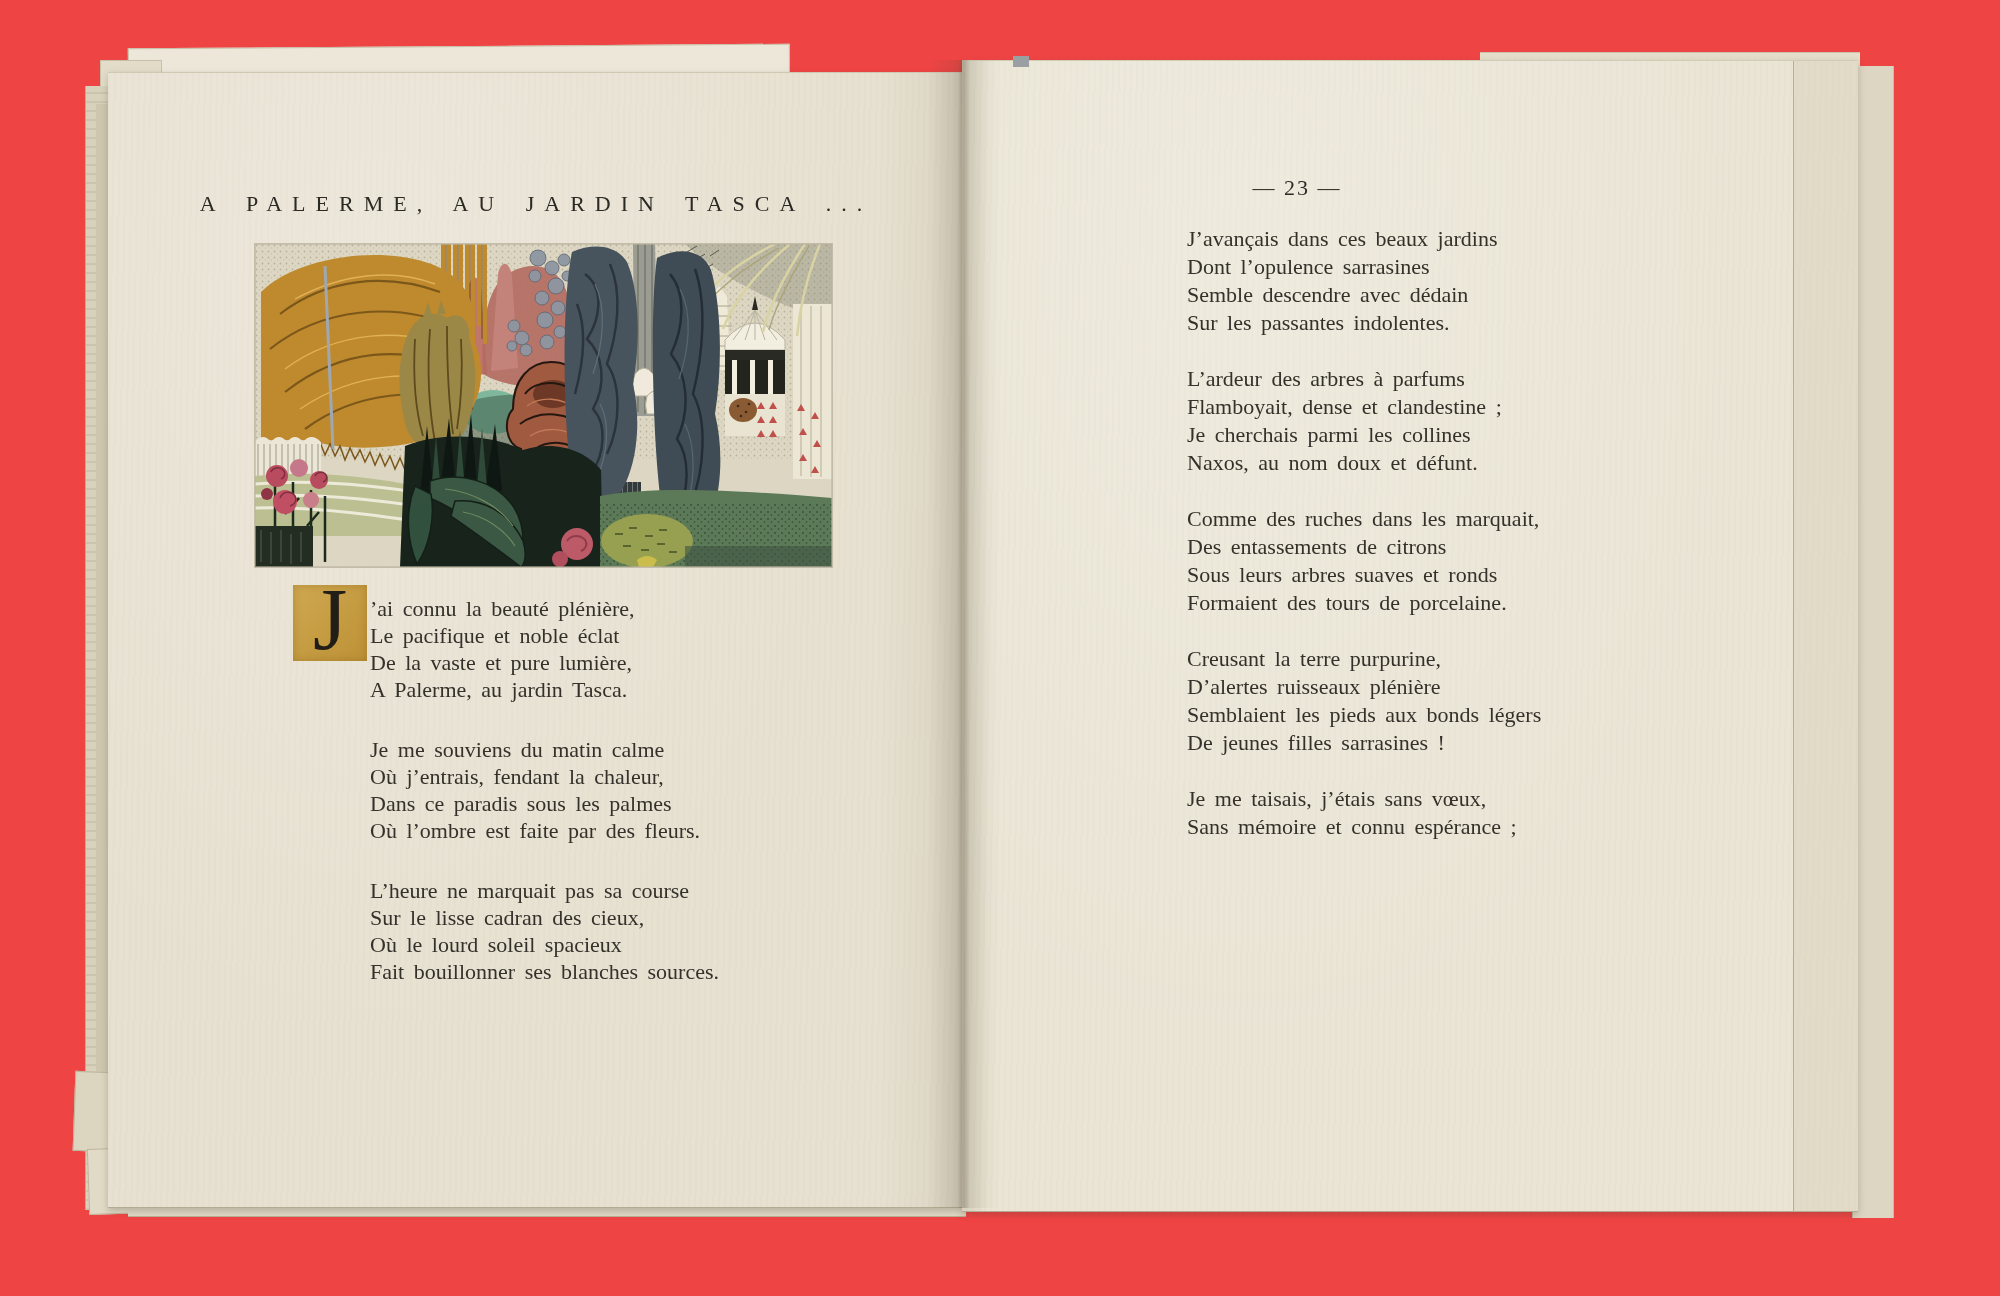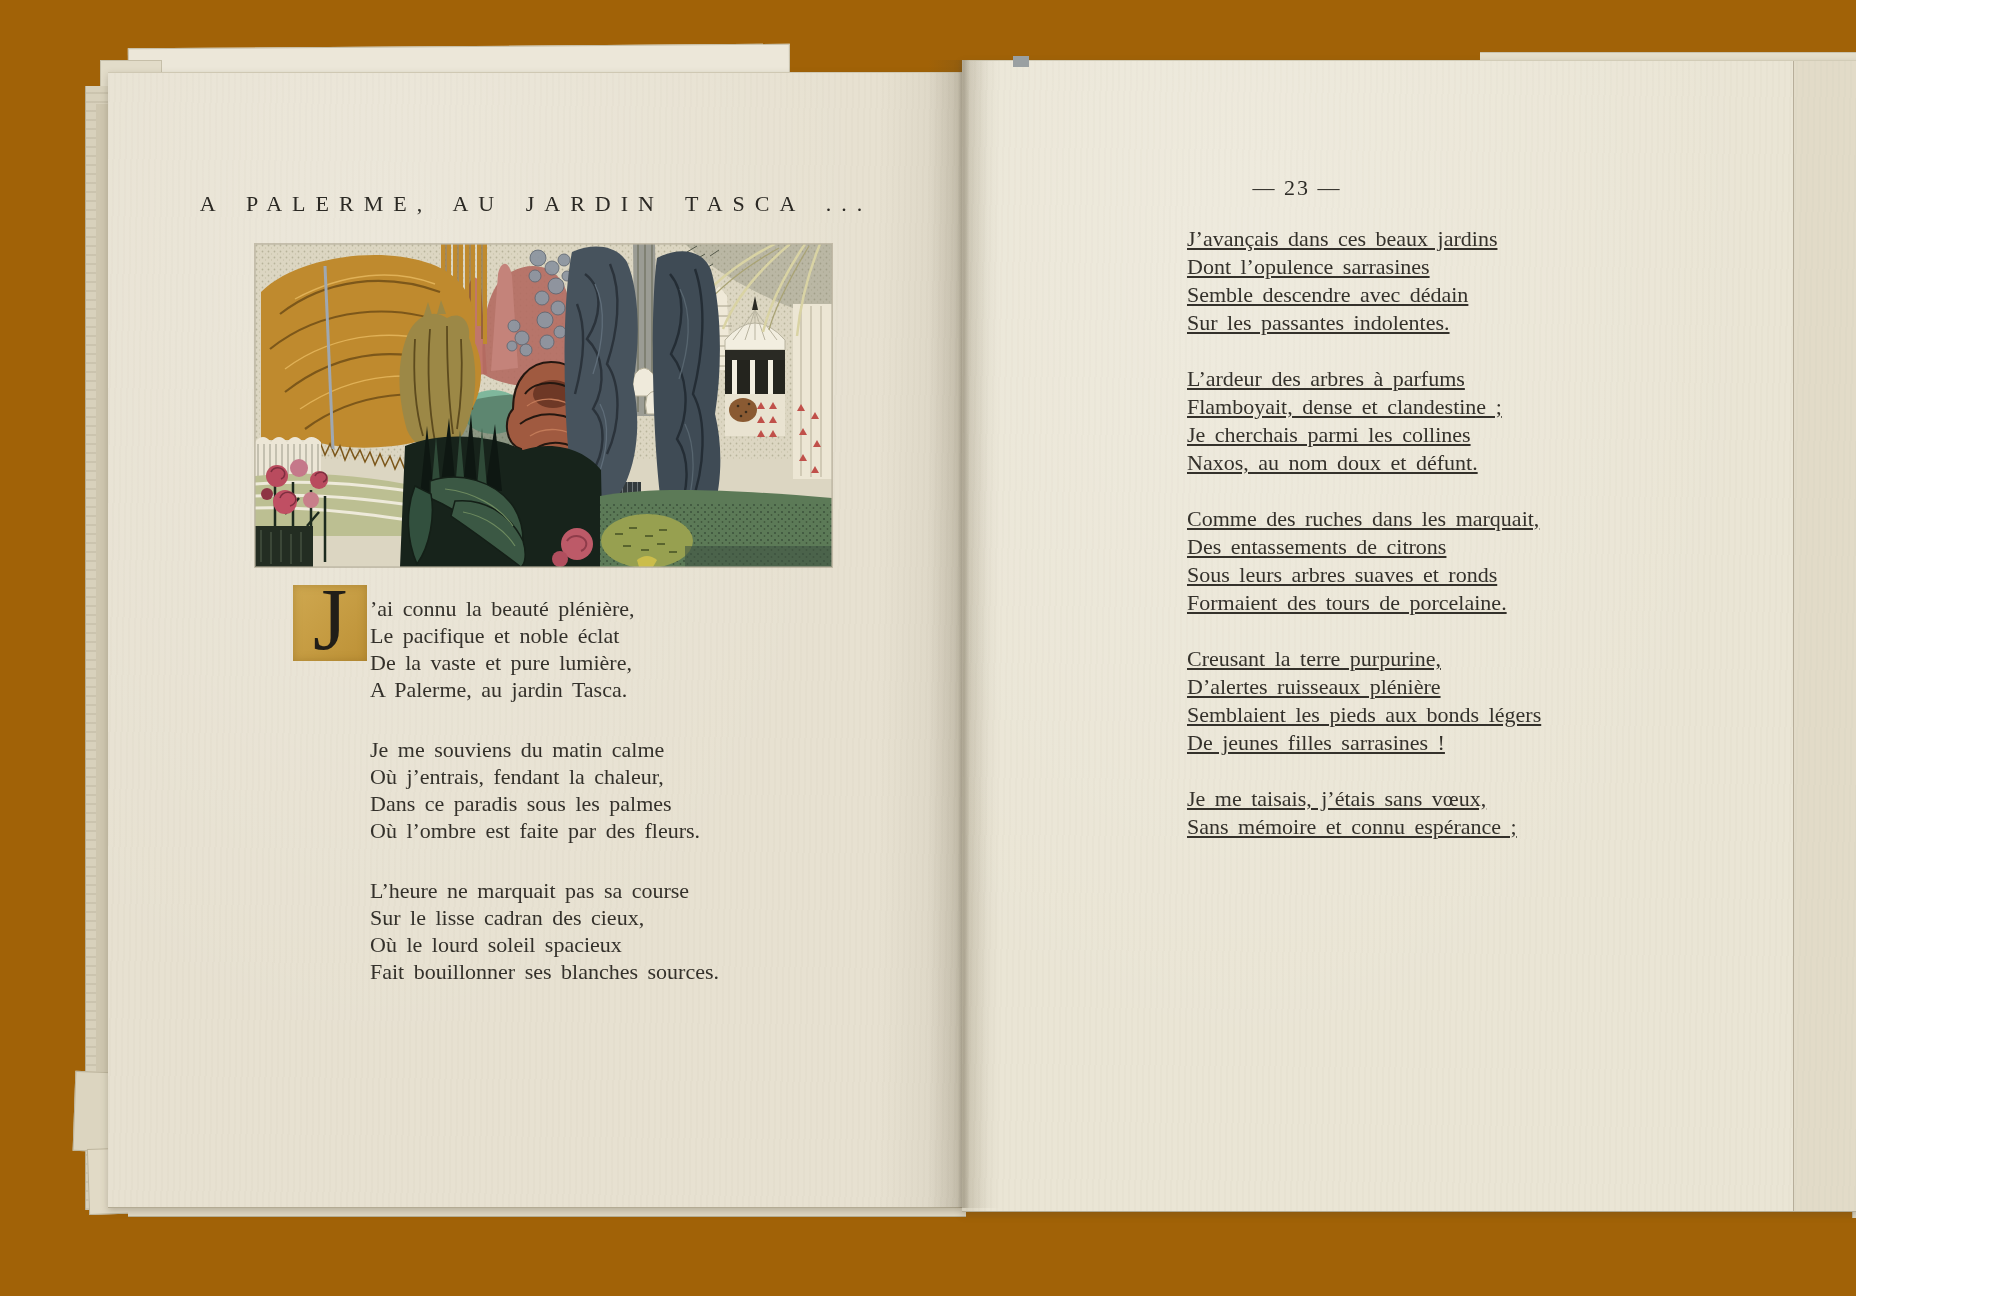--- a/index.html
+++ b/index.html
@@ -1,16 +1,16 @@
 <!DOCTYPE html>
 <html><head>
 <meta charset="utf-8">
 <style>
   html,body{margin:0;padding:0;background:#ffffff;}
-  #stage{position:relative;width:1856px;height:1296px;background:#a16207;overflow:hidden;
+  #stage{position:relative;width:2000px;height:1296px;background:#ef4444;overflow:hidden;
          font-family:"Liberation Serif","DejaVu Serif",serif;}
   .sheet{position:absolute;}
   .page{position:absolute;box-shadow:0 3px 7px rgba(80,70,50,.28);}
   .paper{background-image:
       radial-gradient(ellipse at 32% 18%, rgba(255,255,255,.22), rgba(255,255,255,0) 60%),
       repeating-linear-gradient(91deg, rgba(110,100,72,.025) 0 2px, rgba(0,0,0,0) 2px 6px);}
   #left-page{left:108px;top:72px;width:856px;height:1134px;background-color:#e7e1d1;
       border-bottom:1px solid #b3ab94;border-top:1px solid #cfc8b3;}
   #left-page::after{content:"";position:absolute;inset:0;pointer-events:none;
       background:linear-gradient(to right, rgba(0,0,0,0) 90%, rgba(95,85,60,.10));}
@@ -28,21 +28,21 @@
       box-shadow:0 0 0 1px rgba(150,142,118,.45);}
   #drop-cap{position:absolute;left:185px;top:512px;width:74px;height:76px;
       background:linear-gradient(135deg,#cfa850,#bd9136);box-shadow:inset 0 0 8px rgba(120,85,20,.35);
       color:#211e18;font-size:88px;line-height:70px;text-align:center;}
   .poem{position:absolute;color:#34312b;font-size:22px;word-spacing:4px;}
   #left-poem{left:262px;top:522px;}
   #right-poem{left:225px;top:164px;}
   #left-poem .stanza{margin-bottom:33px;}
   #left-poem .poem-line{line-height:27px;}
   #right-poem .stanza{margin-bottom:28px;}
-  #right-poem .poem-line{line-height:28px;text-decoration:underline;}
+  #right-poem .poem-line{line-height:28px;}
   #folio{position:absolute;left:235px;top:114px;width:200px;text-align:center;
       font-size:22px;letter-spacing:2px;color:#2d2b26;}
 </style>
 </head>
 <body>
 
 <div id="stage">
 
   <div class="sheet" style="left:128px;top:46px;width:660px;height:58px;background:#ece7d9;border:1px solid #c6bfa9;transform:rotate(-0.4deg);"></div>
   <div class="sheet" style="left:100px;top:60px;width:60px;height:84px;background:#e2dcc9;border:1px solid #c6bfa9;"></div>

